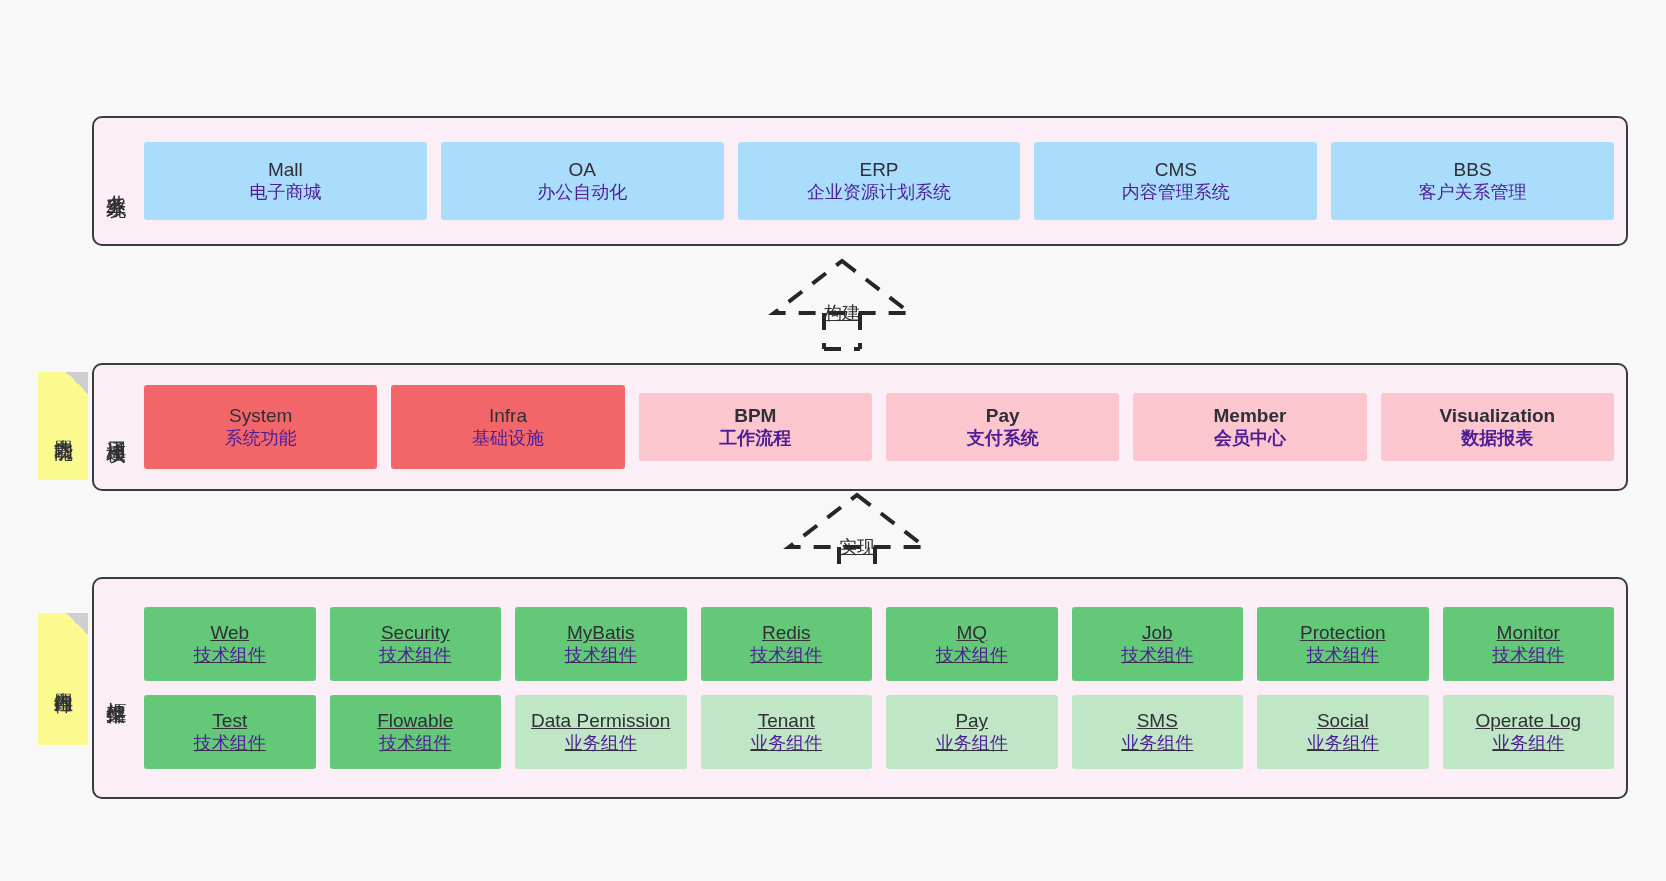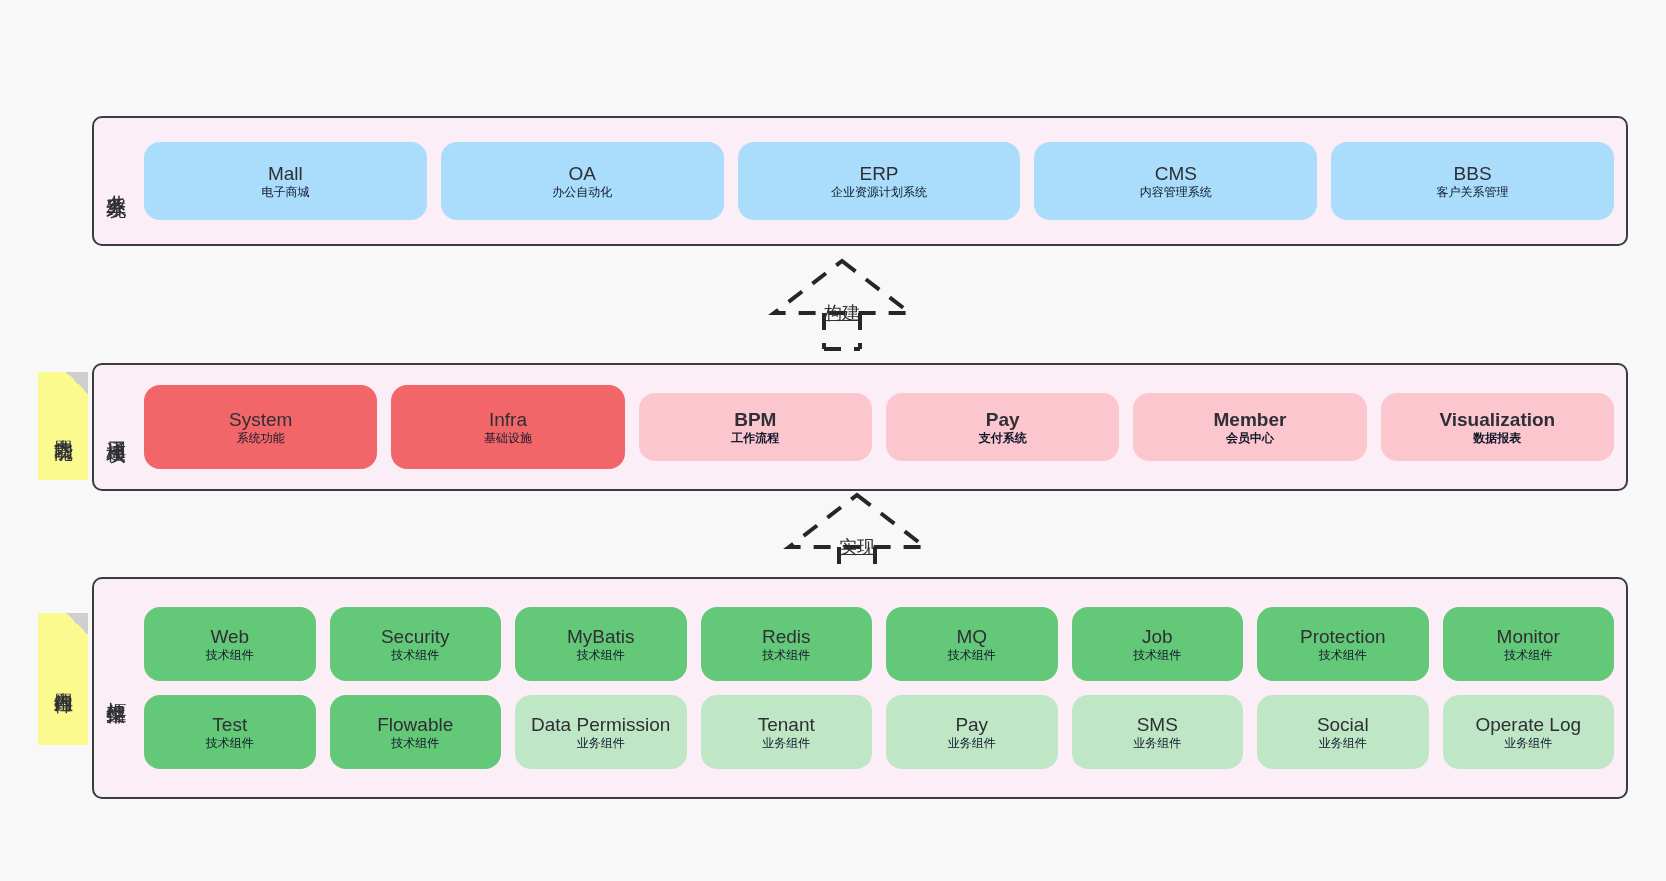--- a/index.html
+++ b/index.html
@@ -56,38 +56,39 @@
     flex-direction: column;
     justify-content: center;
     gap: 14px;
     padding: 14px 12px 14px 6px;
   }
   .row {
     display: flex;
     width: 100%;
     gap: 14px;
     align-items: flex-end;
+    text-decoration: underline;
   }
 
   
   .card {
     flex: 1 1 0;
     box-sizing: border-box;
-    border-radius: 16px;
+    border-radius: 3px;
     display: flex;
     flex-direction: column;
     align-items: center;
     justify-content: center;
     text-align: center;
     line-height: 1.22;
     padding: 18px 4px;
     user-select: none;
   }
   .card .t1 { font-size: 19px; color: #2f2f35; }
-  .card .t2 { font-size: 12px; color: #0f172a; }
+  .card .t2 { font-size: 18px; color: #4c1d95; }
 
   .card.biz      { background: #aadcfc; height: 78px; }
   .card.mod-on   { background: #f2666a; height: 84px; }
   .card.mod-off  { background: #fcc6cf; height: 68px; font-weight: bold; }
   .card.fw-on    { background: #63c878; height: 74px; }
   .card.fw-off   { background: #bfe6c5; height: 74px; }
 
   
   .note {
     position: absolute;

